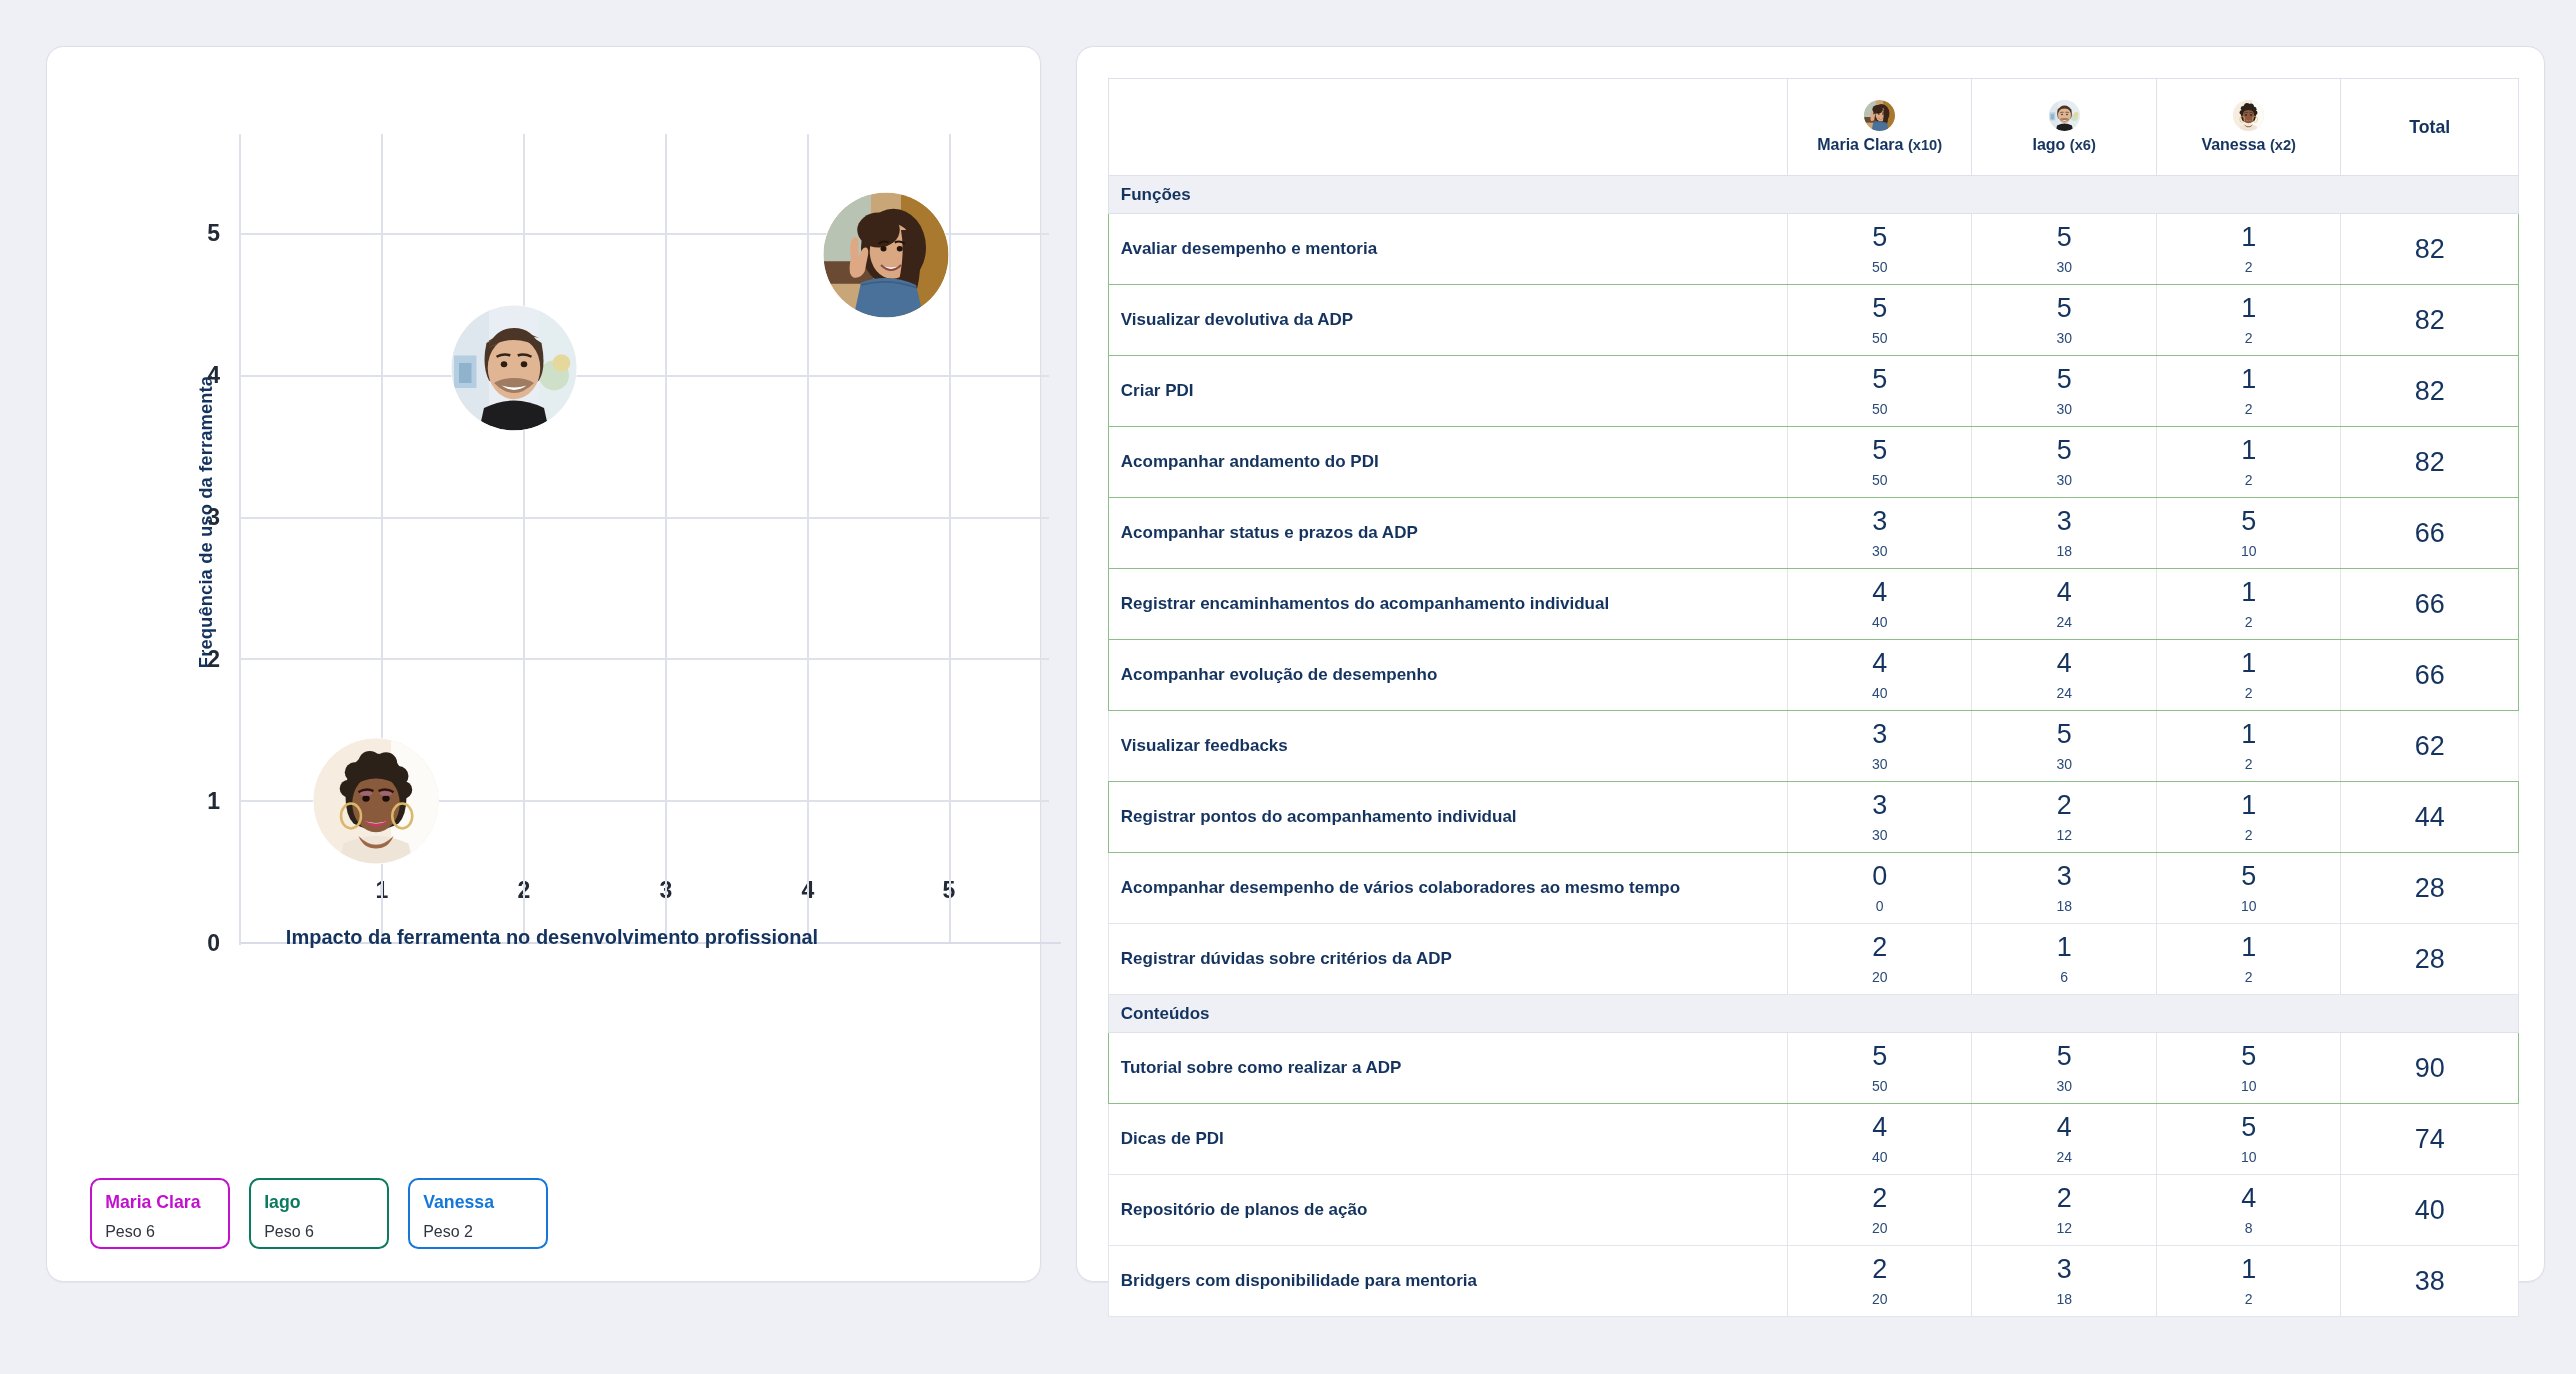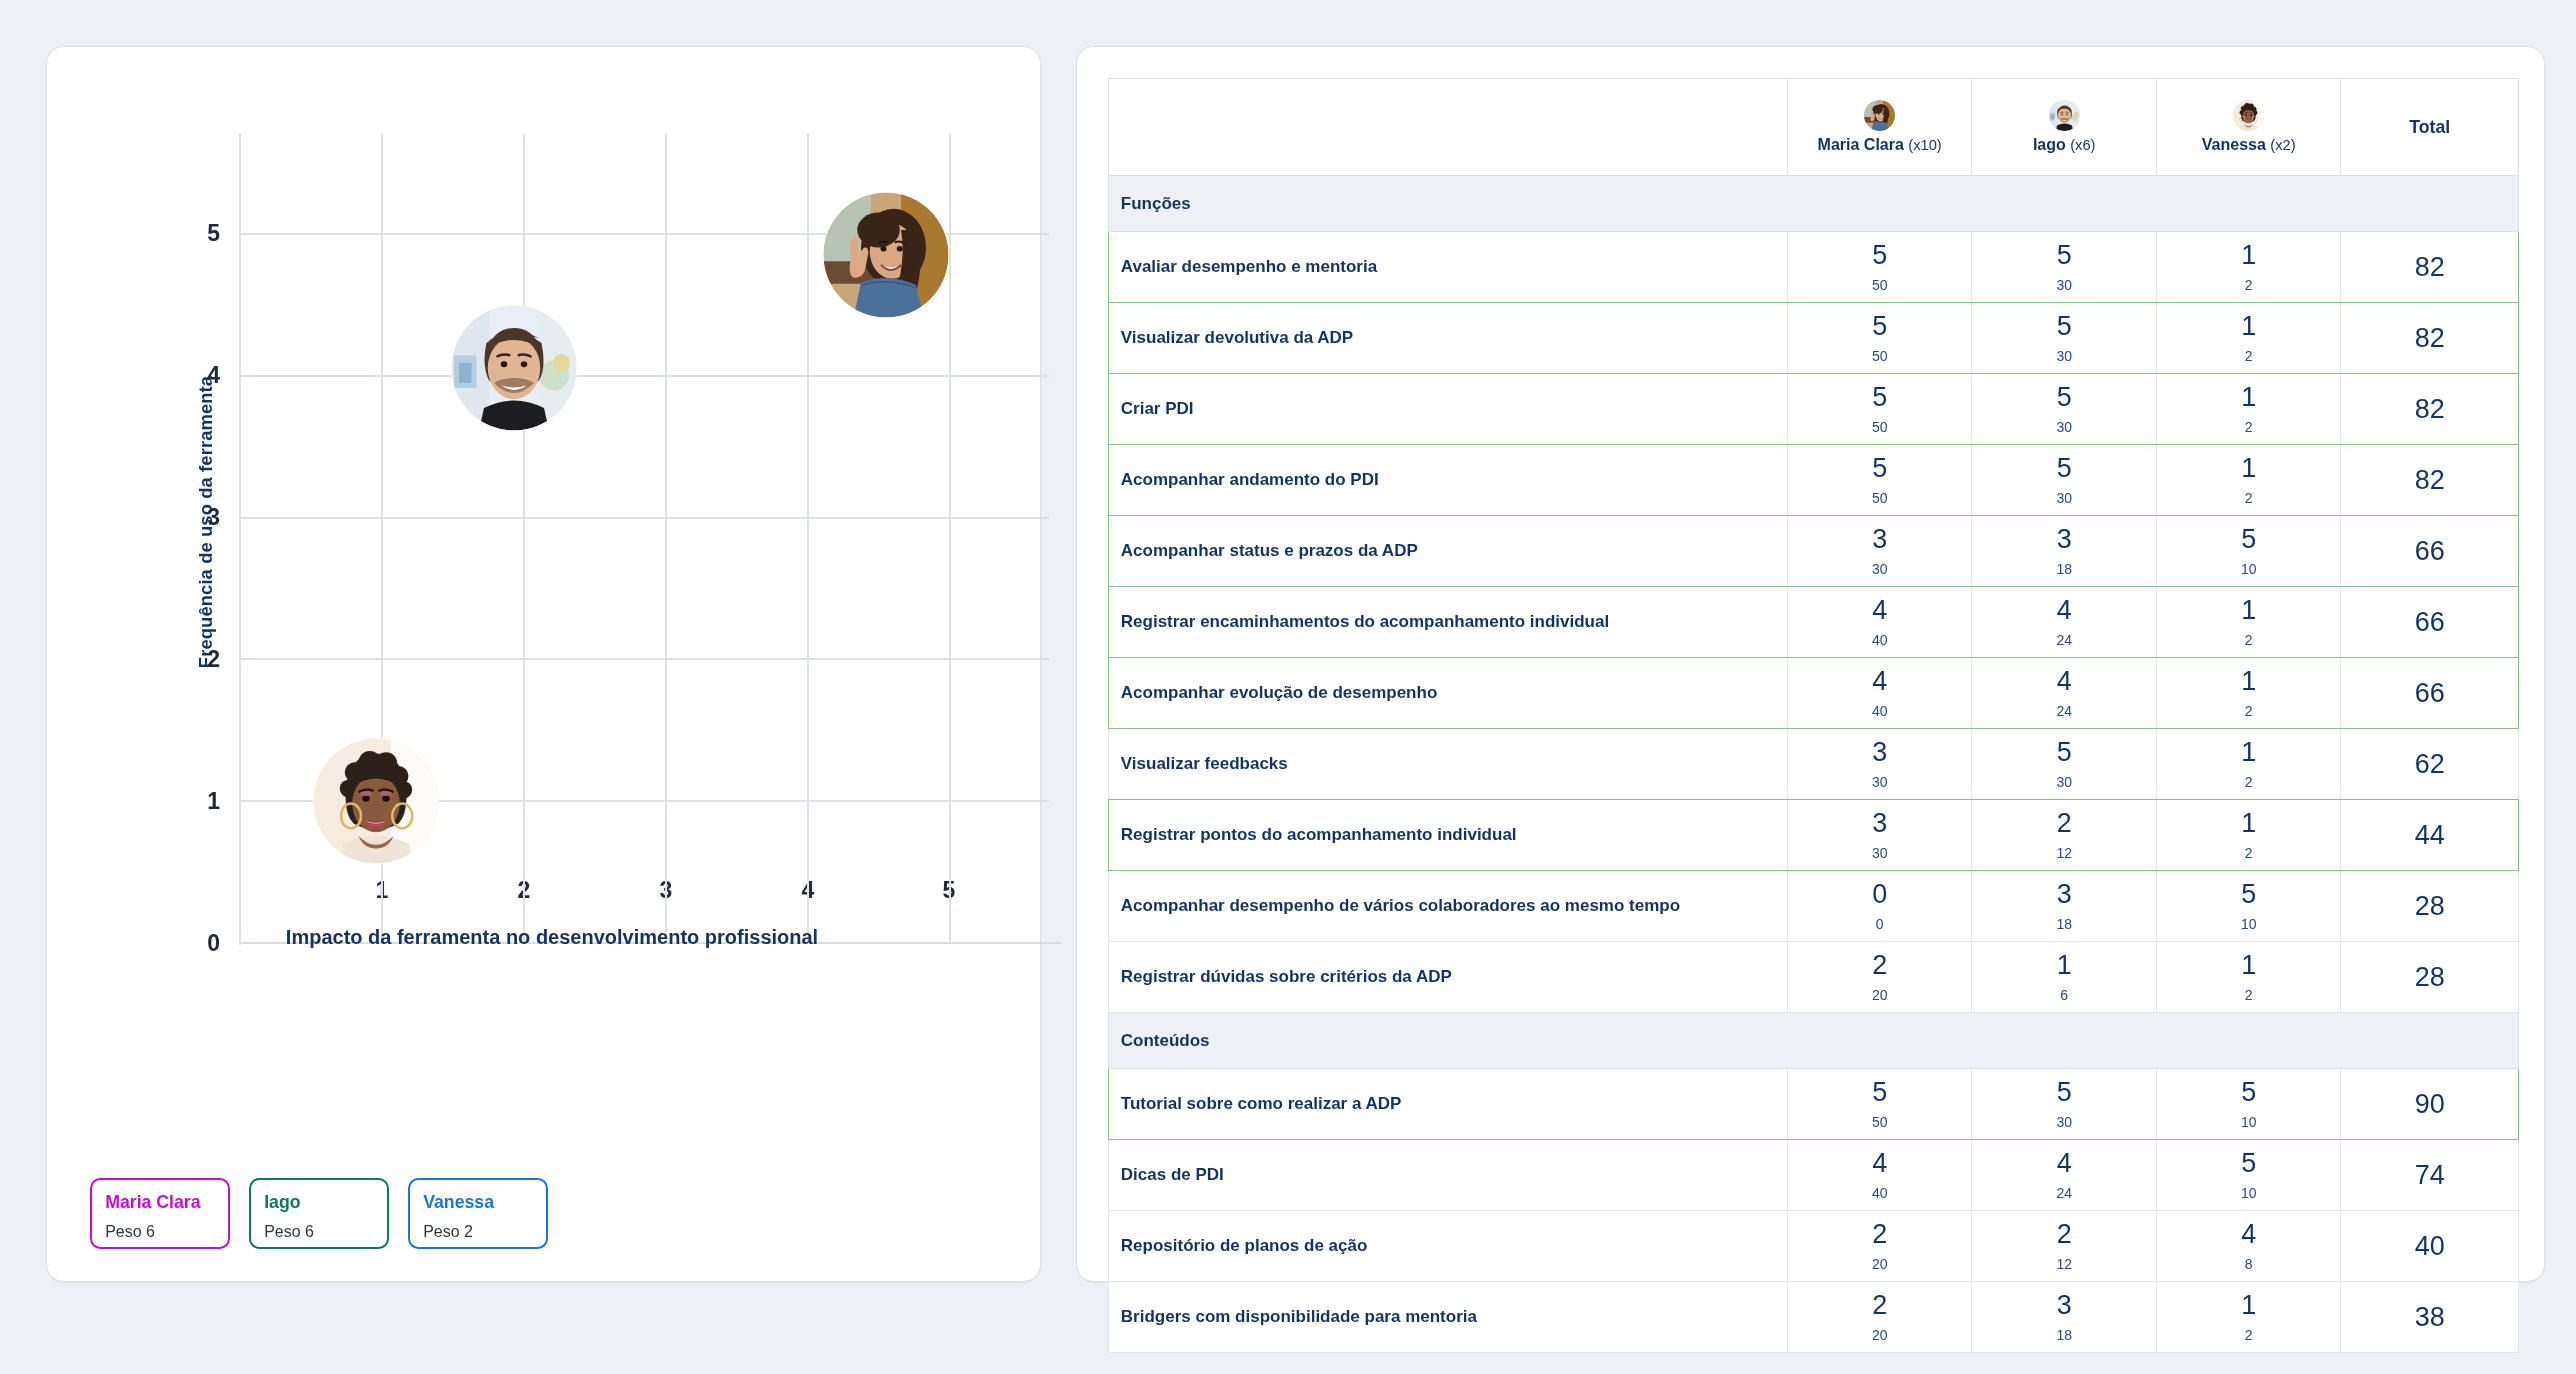--- a/index.html
+++ b/index.html
@@ -139,28 +139,28 @@
   thead th.h-label { border-right: none; }
   .person-head { display: flex; flex-direction: column; align-items: center; gap: 4.4px; }
   .avatar-hd {
     width: 31px; height: 31px; border-radius: 50%;
     overflow: hidden; background: #f3efe6;
   }
   .person-name {
     font-size: 16px; font-weight: bold; color: #14335f;
     white-space: nowrap;
   }
-  .person-name .mult { font-weight: normal; font-size: 14.7px; color: #1d3a63; }
+  .person-name .mult { font-weight: bold; font-size: 14.7px; color: #1d3a63; }
   .total-head { font-size: 17.7px; font-weight: bold; color: #14335f; text-align: center; }
 
   tr.section td {
     background: #eff0f5;
     border: 1.5px solid #dfe1ea;
     border-left: none; border-right: none;
-    height: 56px;
+    height: 38px;
     padding: 0 0 0 11.8px;
     font-size: 17px; font-weight: bold; color: #14335f;
   }
   tr.section td:first-child { border-left: 1.5px solid #dfe1ea; }
   tr.section td:last-child  { border-right: 1.5px solid #dfe1ea; }
 
   tbody td {
     border: 1.5px solid #e3e5ed;
     height: 71px;
     padding: 0;

